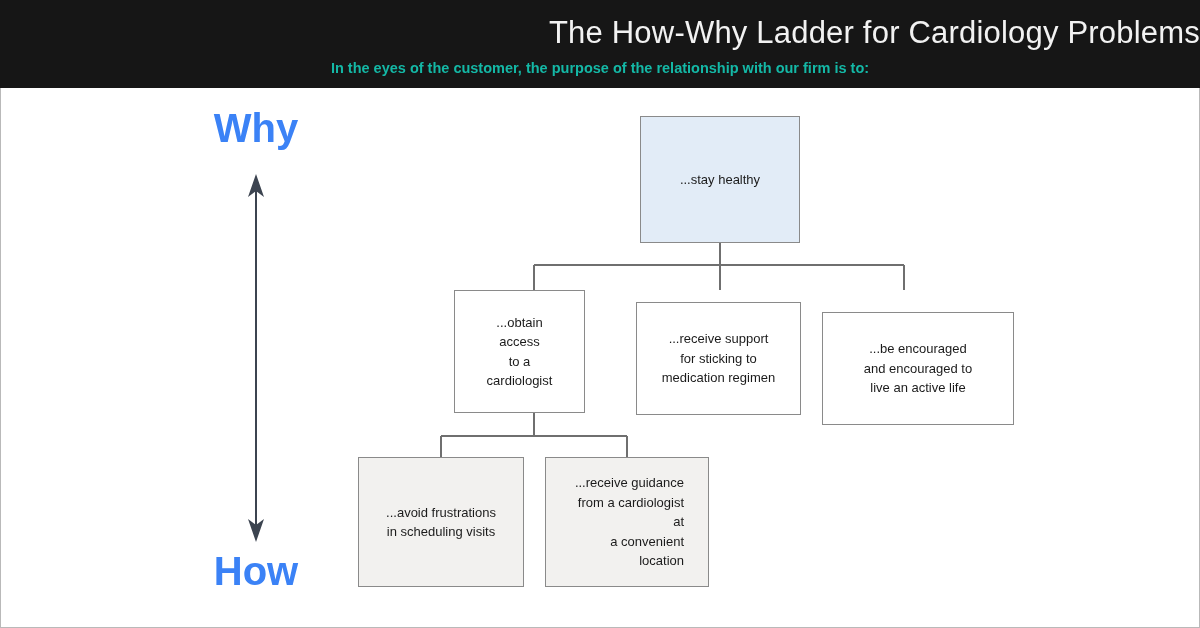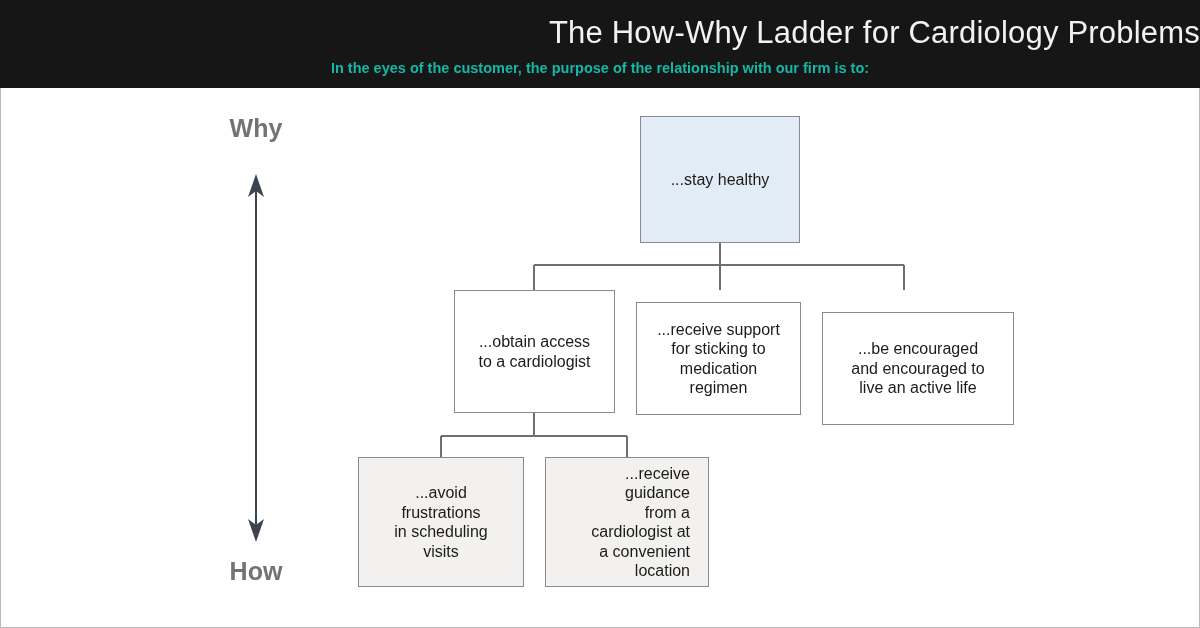--- a/index.html
+++ b/index.html
@@ -71,44 +71,44 @@
     position: absolute;
     left: 0;
     top: 0;
     width: 1200px;
     height: 540px;
   }
 
   
   .axis-label {
     position: absolute;
-    color: #737373;
-    font-size: 25px;
+    color: #3b82f6;
+    font-size: 40px;
     font-weight: 700;
     line-height: 34px;
     text-align: center;
     width: 160px;
     white-space: nowrap;
   }
   #axis-why   { left: 175px; top: 23px; }
   #axis-how   { left: 175px; top: 466px; }
 
   
   .node {
     position: absolute;
     box-sizing: border-box;
     border: 1px solid #8a8a8a;
     display: flex;
     align-items: center;
     justify-content: center;
     text-align: center;
     color: #1b1b1b;
-    font-size: 16px;
+    font-size: 13px;
     line-height: 19.5px;
-    padding: 4px 18px;
+    padding: 4px 24px;
   }
   .node-top    { background: #e2ecf7; }
   .node-mid    { background: #ffffff; }
   .node-bottom { background: #f2f1ef; }
   .node-text { display: block; }
 </style>
 </head>
 <body>
 
 <div id="page">
@@ -146,21 +146,21 @@
       </g>
     </svg>
 
     <div id="axis-why" class="axis-label">Why</div>
     <div id="axis-how" class="axis-label">How</div>
 
     <div class="node node-top" style="left:639px; top:28px; width:160px; height:127px;">
       <span class="node-text">...stay healthy</span>
     </div>
 
-    <div class="node node-mid" style="left:453px; top:202px; width:161px; height:123px;">
+    <div class="node node-mid" style="left:453px; top:202px; width:131px; height:123px;">
       <span class="node-text">
         <span>...obtain access</span><br>
         <span>to a cardiologist</span>
       </span>
     </div>
 
     <div class="node node-mid" style="left:635px; top:202px; width:165px; height:113px;margin-top:12px;">
       <span class="node-text">
         <span>...receive support</span><br>
         <span>for sticking to</span><br>

